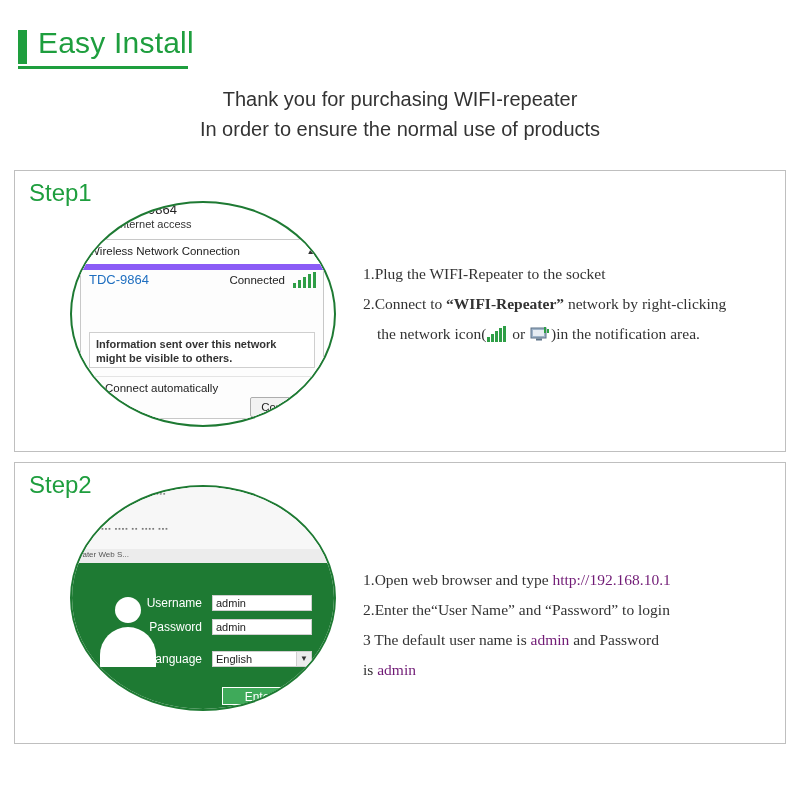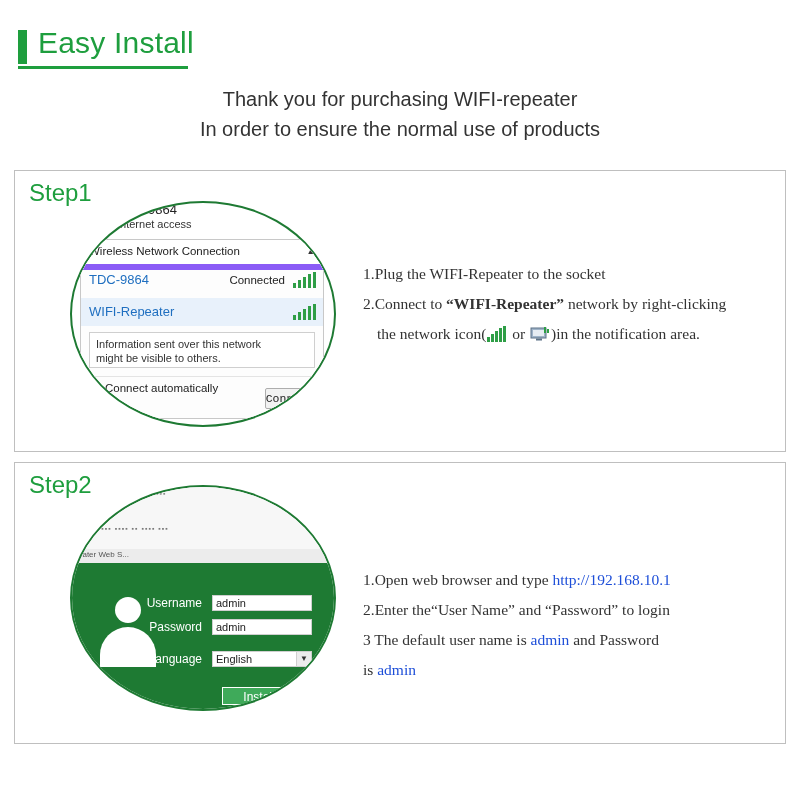--- a/index.html
+++ b/index.html
@@ -182,20 +182,21 @@
     height: 16px;
   }
   .info-box {
     position: absolute;
     left: 8px; top: 92px;
     width: 226px;
     height: 36px;
     border: 1px solid #cfcfcf;
     background: #fff;
     box-sizing: border-box;
+    font-weight: bold;
   }
   .info-text {
     position: absolute;
     left: 6px; top: 4px;
     font-size: 11px;
     line-height: 14px;
     color: #333;
   }
   .auto-row {
     position: absolute;
@@ -212,28 +213,27 @@
     background: #fff;
   }
   .auto-label {
     position: absolute;
     left: 24px; top: 5px;
     font-size: 11.5px;
     color: #222;
   }
   .connect-btn {
     position: absolute;
-    right: 8px; top: 11px;
-    padding: 3px 0;
+    right: 8px; top: 20px;
+    padding: 3px 10px;
     font-size: 11.5px;
     border: 1px solid #adadad;
     background: #f2f2f2;
     color: #222;
     border-radius: 2px;
-    font-family: Liberation Mono, monospace;
   }
 
   
   .instr {
     position: absolute;
     font-size: 15.5px;
     color: #333;
     line-height: 30px;
     font-family: Liberation Serif, serif;
   }
@@ -375,21 +375,21 @@
     border: 1px solid #ffffff;
     color: #ffffff;
     font-size: 12px;
     text-align: center;
     line-height: 18px;
     box-sizing: border-box;
   }
 
   #step2-instr { left: 348px; top: 102px; width: 420px; }
   #step2-instr .line { position: relative; white-space: nowrap; }
-  .green { color: #1d4ed8; }
+  .green { color: #701a75; }
 </style>
 </head>
 <body>
 
 <div class="page">
 
   <div class="header">
     <div class="header-bar"></div>
     <div class="header-title">Easy Install</div>
     <div class="header-underline"></div>
@@ -428,30 +428,20 @@
           <div class="net-status">Connected</div>
           <svg class="bars" viewBox="0 0 24 16">
             <rect x="0" y="11" width="3" height="5" fill="#2e9e46"></rect>
             <rect x="5" y="8" width="3" height="8" fill="#2e9e46"></rect>
             <rect x="10" y="5" width="3" height="11" fill="#2e9e46"></rect>
             <rect x="15" y="2" width="3" height="14" fill="#2e9e46"></rect>
             <rect x="20" y="0" width="3" height="16" fill="#2e9e46"></rect>
           </svg>
         </div>
 
-        <div class="net-row r2">
-          <div class="net-name">WIFI-Repeater</div>
-          <svg class="bars" viewBox="0 0 24 16">
-            <rect x="0" y="11" width="3" height="5" fill="#2e9e46"></rect>
-            <rect x="5" y="8" width="3" height="8" fill="#2e9e46"></rect>
-            <rect x="10" y="5" width="3" height="11" fill="#2e9e46"></rect>
-            <rect x="15" y="2" width="3" height="14" fill="#2e9e46"></rect>
-            <rect x="20" y="0" width="3" height="16" fill="#2e9e46"></rect>
-          </svg>
-        </div>
 
         <div class="info-box">
           <div class="info-text">Information sent over this network</div>
           <div class="info-text" style="top:18px;">might be visible to others.</div>
         </div>
 
         <div class="auto-row">
           <div class="chk"></div>
           <div class="auto-label">Connect automatically</div>
           <div class="connect-btn">Connect</div>
@@ -517,21 +507,21 @@
         </div>
 
         <div class="form-row" style="left:100px; top:88px; width:140px;">
           <div class="form-label" style="right:110px;">Language</div>
           <div class="form-field" style="left:40px;">
             <span>English</span>
             <div class="select-arrow">▼</div>
           </div>
         </div>
 
-        <div class="submit-btn">Install</div>
+        <div class="submit-btn">Enter</div>
       </div>
     </div>
 
     <div class="instr" id="step2-instr">
       <div class="line">
         <span>1.Open web browser and type </span><span class="green">http://192.168.10.1</span>
       </div>
       <div class="line">2.Enter the“User Name” and “Password” to login</div>
       <div class="line">
         <span>3 The default user name is </span><span class="green">admin</span><span> and Password</span>

